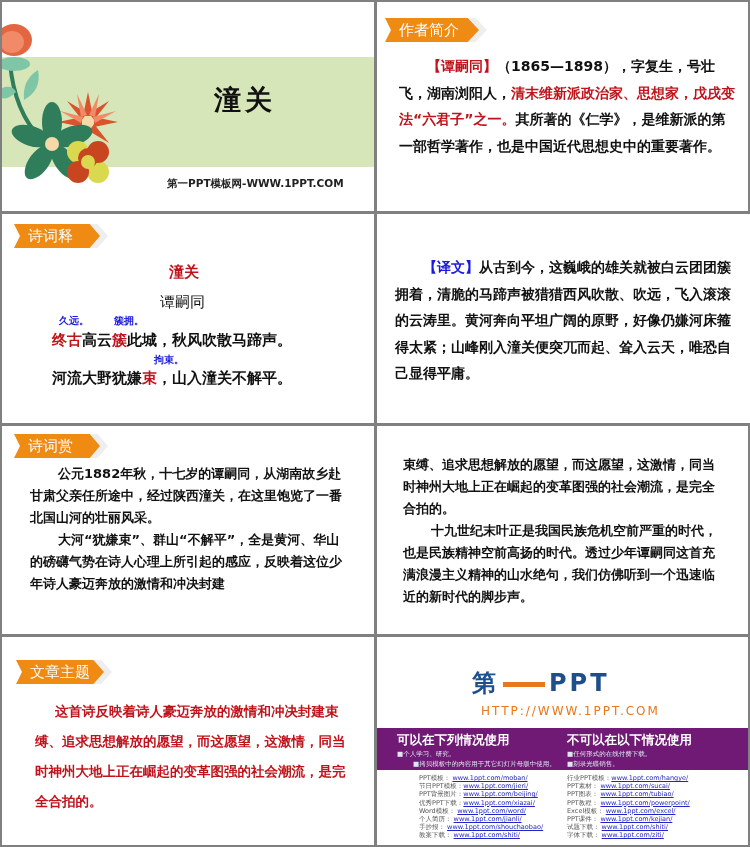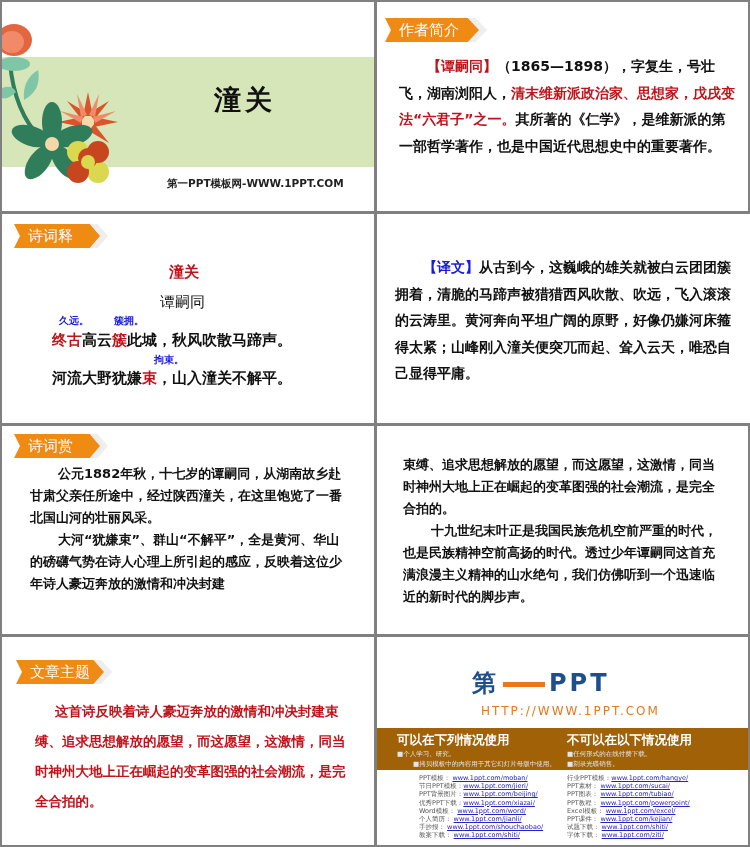--- a/index.html
+++ b/index.html
@@ -37,21 +37,21 @@
   .s3-title { position: absolute; left: 167px; top: 49px; font-size: 15px; font-weight: bold; color: #c0141c; }
   .s3-author { position: absolute; left: 158px; top: 79px; font-size: 15px; font-weight: normal; color: #111; }
   .s3-note { position: absolute; left: 216px; top: 34px; width: 128px; font-size: 11px; font-weight: bold; color: #1a1adb; line-height: 15px; }
   .gloss { position: absolute; font-size: 10px; font-weight: bold; color: #1a1adb; font-family: Liberation Mono, monospace; }
   .poem { position: absolute; font-size: 15px; font-weight: bold; color: #111; white-space: nowrap; }
 
   
   .logo { position: absolute; left: 95px; top: 30px; font-size: 24px; font-weight: bold; color: #1f4e8c; letter-spacing: 3px; font-family: "DejaVu Sans", sans-serif; }
   .logo .dash { display: inline-block; width: 42px; height: 5px; background: #e7781e; vertical-align: middle; margin: 0 4px; }
   .logo-url { position: absolute; left: 104px; top: 67px; font-size: 12px; letter-spacing: 2px; color: #e7781e; }
-  .navy { position: absolute; left: 0; top: 91px; width: 371px; height: 42px; background: #a16207; color: #fff; }
+  .navy { position: absolute; left: 0; top: 91px; width: 371px; height: 42px; background: #701a75; color: #fff; }
   .col-h { position: absolute; top: 4px; font-size: 12.5px; font-weight: bold; }
   .col-i { position: absolute; font-size: 6.5px; color: #dfe6f0; }
   .links { position: absolute; top: 137px; font-size: 6.5px; color: #555; line-height: 8.2px; }
   .links .row { white-space: nowrap; }
   .links a { color: #2323c8; text-decoration: underline; }
 </style>
 </head>
 <body>
 
 <div class="slide" id="s1">

